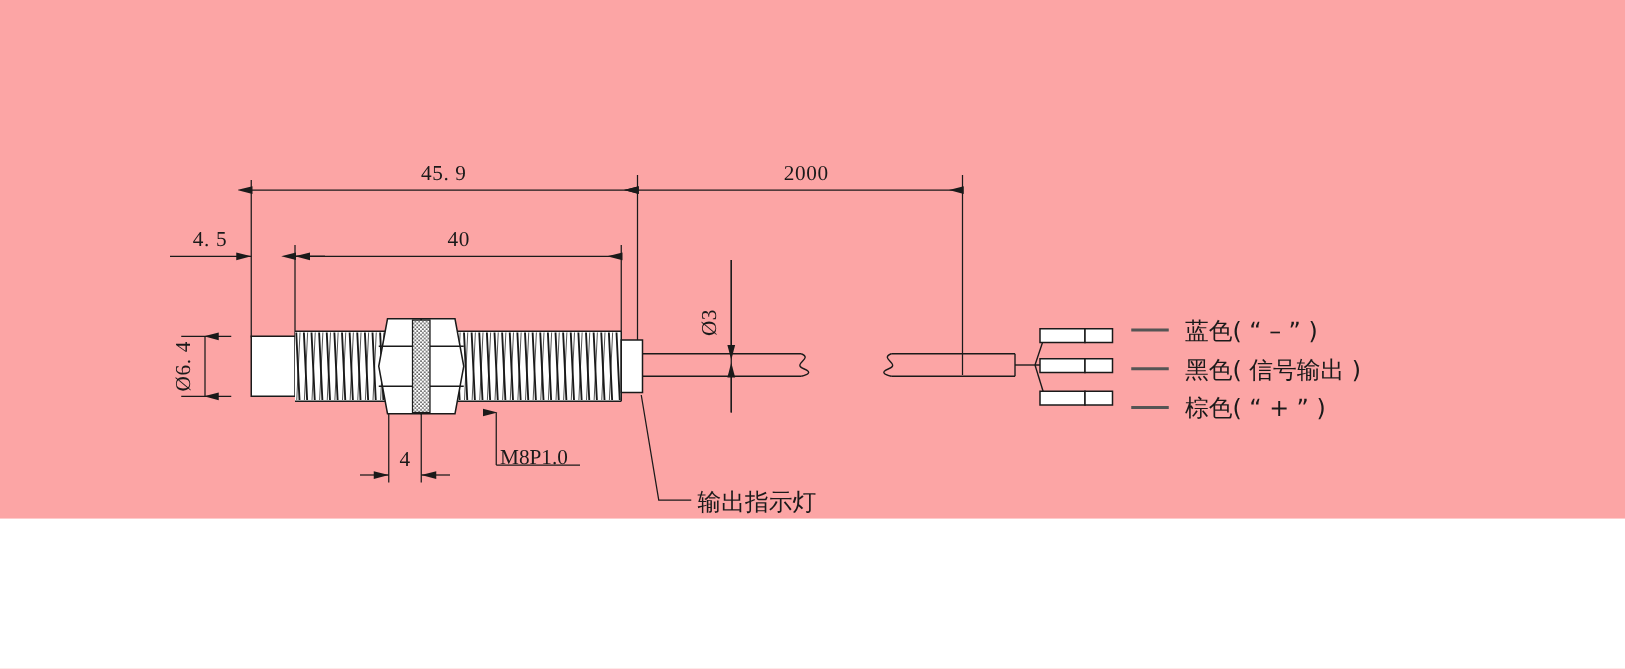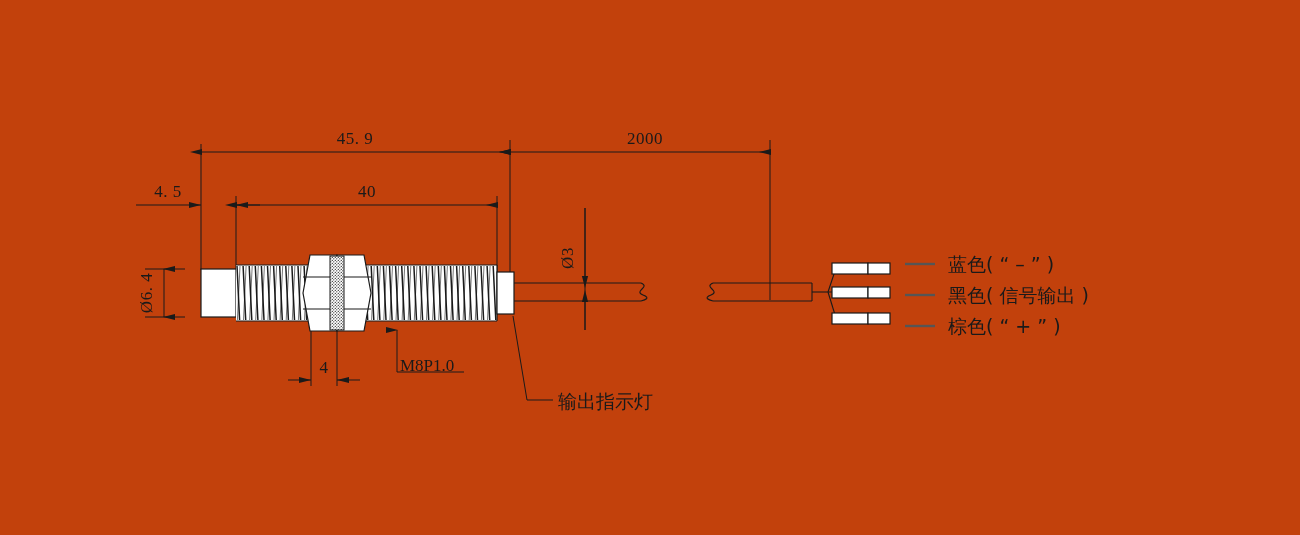--- a/index.html
+++ b/index.html
@@ -4,22 +4,22 @@
 <style>
   html,body{margin:0;padding:0;background:#ffffff;}
   body{
     font-family:"Liberation Serif","DejaVu Serif",serif;
     color:#000;
     -webkit-font-smoothing:antialiased;
   }
   #stage{
     position:relative;
     width:1300px;
-    height:535px;
-    background:#c2410c;
+    height:415px;
+    background:#fca5a5;
     overflow:hidden;
   }
   #drawing{position:absolute;left:0;top:0;}
   .dimtext{
     font-family:"Liberation Serif","DejaVu Serif",serif;
     font-size:17px;
     fill:#1a1a1a;
     letter-spacing:0.5px;
   }
   .cntext{

